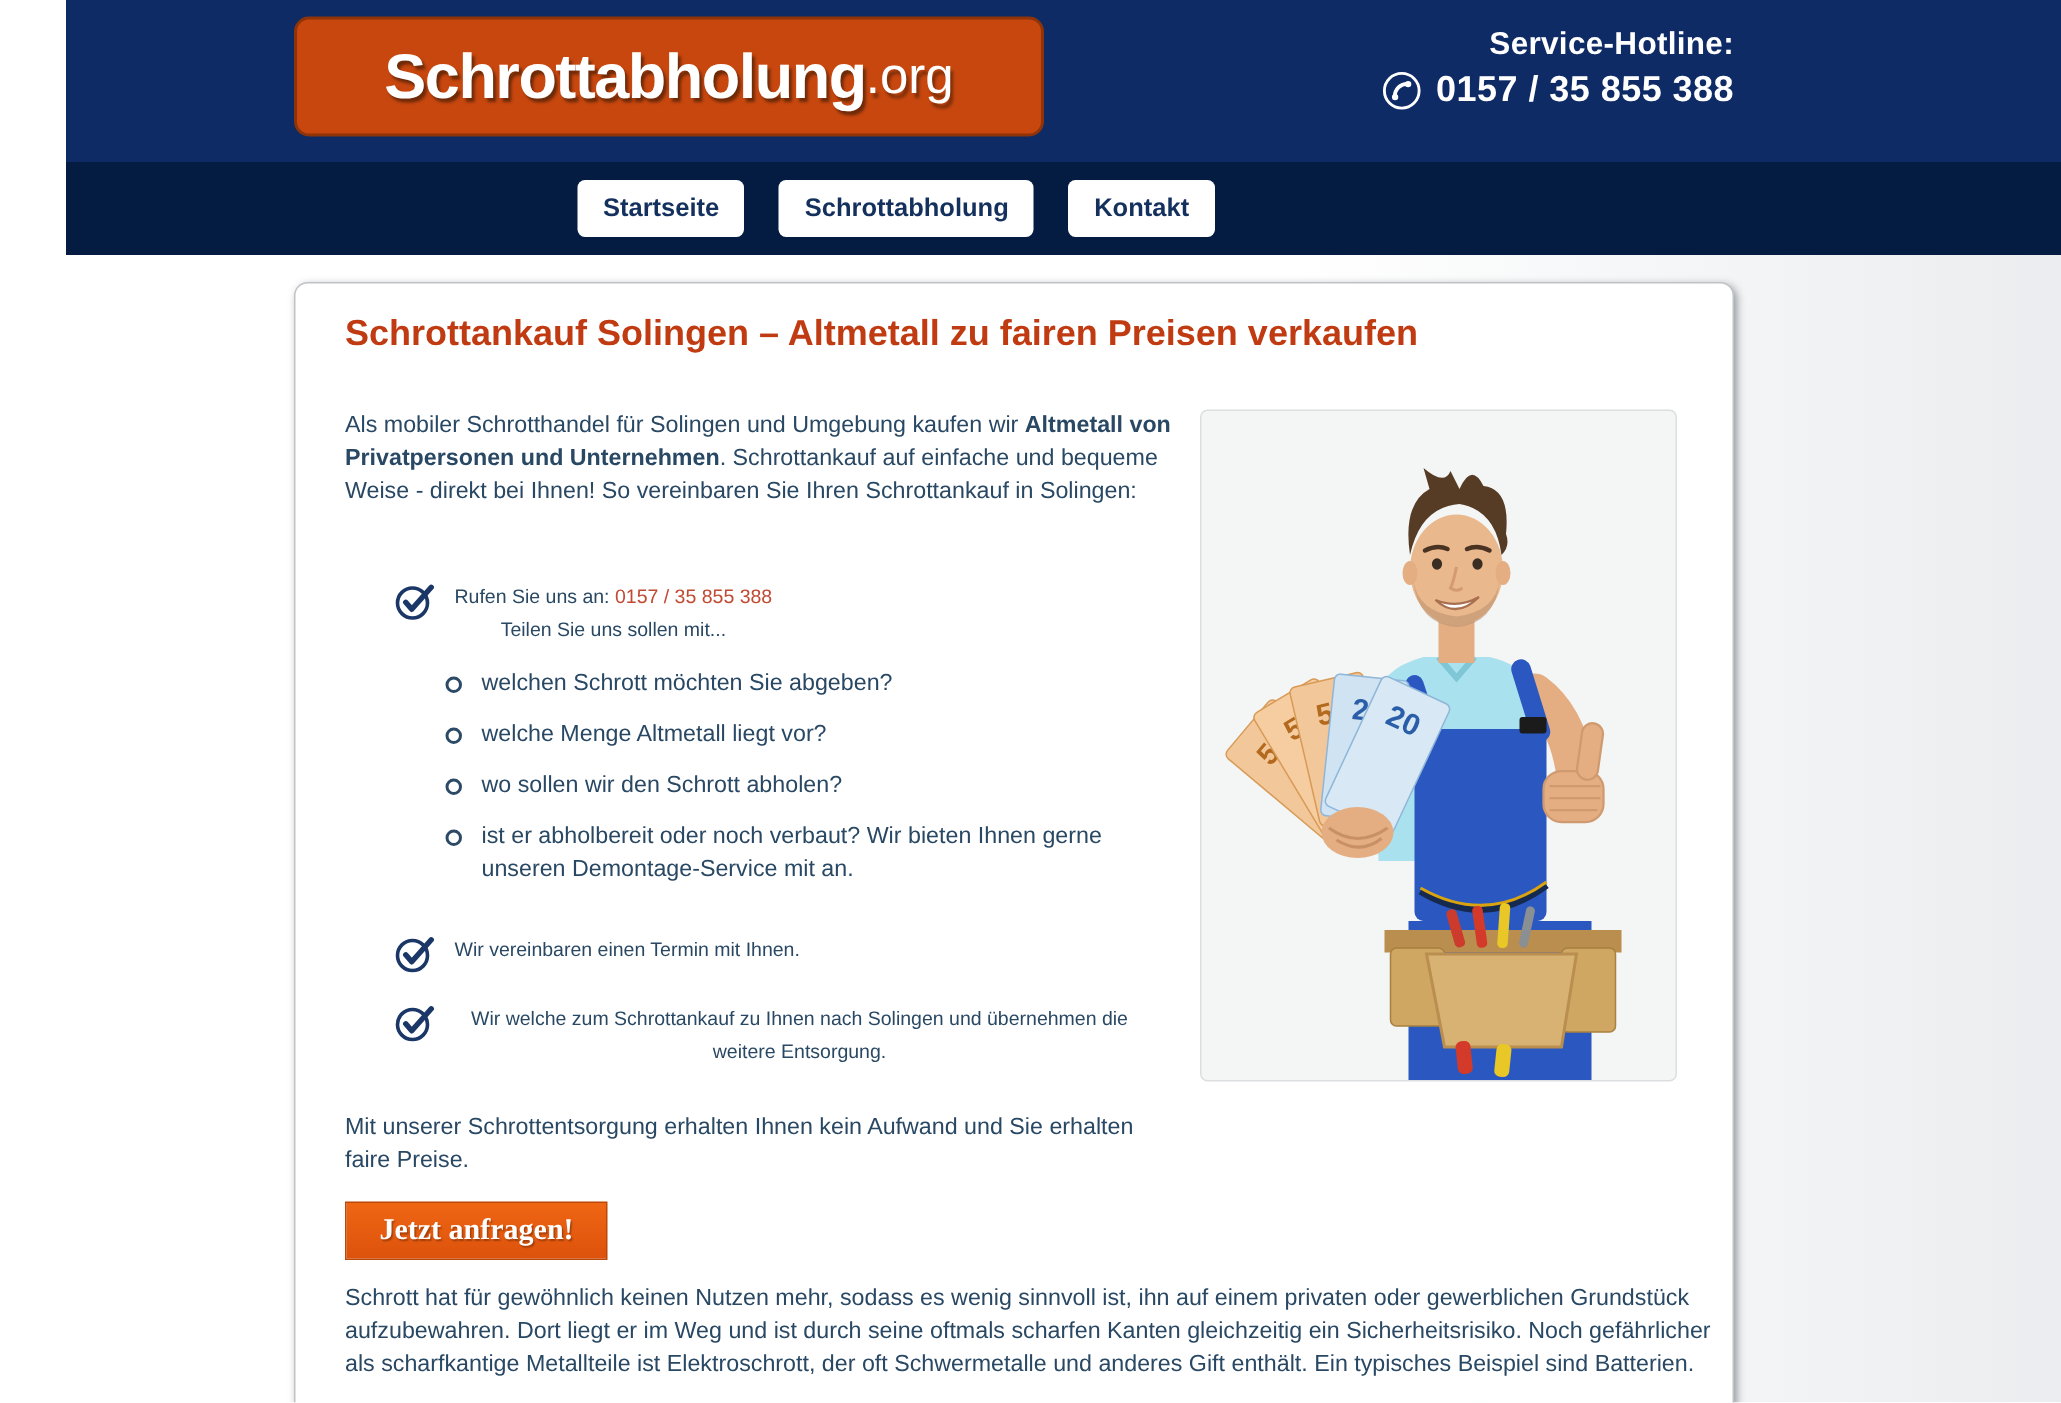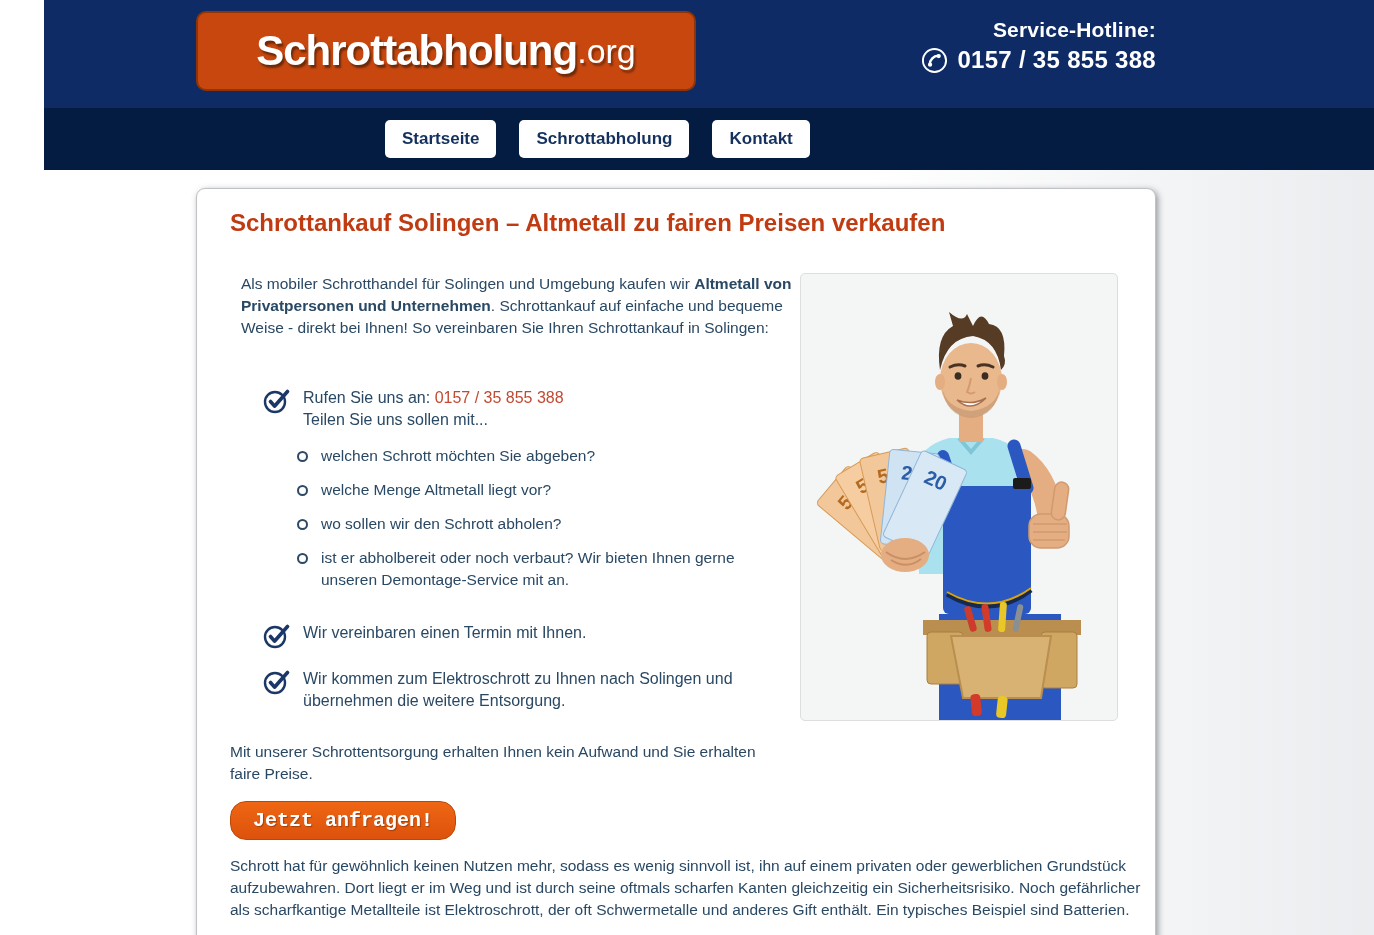--- a/index.html
+++ b/index.html
@@ -27,40 +27,40 @@
 
   
   .main{position:absolute;top:170px;left:0;width:100%;height:765px;
         background:linear-gradient(90deg,#ffffff 0%,#ffffff 60%,#e9ebee 100%);}
   .card{position:absolute;left:152px;top:18px;width:958px;height:930px;background:#fff;
         border:1px solid #bfc3c7;border-radius:9px;box-shadow:2px 2px 6px rgba(70,75,82,.55);}
 
   .title{position:absolute;left:33px;top:18px;width:900px;margin:0;
          font-size:24px;font-weight:700;color:#c03b12;line-height:32px;}
   .body-text{color:#294864;font-size:15.5px;line-height:22px;margin:0;}
-  .intro{position:absolute;left:44px;top:84px;width:552px;}
+  .intro{position:absolute;left:33px;top:84px;width:552px;}
   .closing{position:absolute;left:33px;top:552px;width:552px;}
   .footer-text{position:absolute;left:33px;top:666px;width:926px;}
   b{font-weight:700;}
 
   .chk{position:absolute;display:flex;gap:13px;align-items:flex-start;}
   .chk-1{left:66px;top:198px;width:500px;}
   .chk-2{left:66px;top:433px;width:500px;}
   .chk-3{left:66px;top:479px;width:500px;}
   .chk svg{flex:0 0 auto;margin-top:1px;}
-  .chk-text{color:#294864;font-size:16px;line-height:22px;}
+  .chk-text{color:#294864;font-size:13px;line-height:22px;text-align:center;}
   .phone-link{color:#c14a32;text-decoration:none;cursor:pointer;}
 
   .sub-list{position:absolute;left:100px;top:256px;width:470px;margin:0;padding:0;list-style:none;}
   .sub-list li{display:flex;gap:13px;margin-bottom:12px;color:#294864;font-size:15.5px;line-height:22px;}
   .ring{flex:0 0 auto;width:7px;height:7px;border:2px solid #2c4a66;border-radius:50%;margin-top:6px;}
 
   .cta{position:absolute;left:33px;top:612px;height:39px;padding:0 22px;
-       background:linear-gradient(180deg,#ef6614,#dd520c);border:1px solid #bc4807;border-radius:16px;
-       color:#fff;font-size:20px;font-weight:700;font-family:Liberation Mono, monospace;cursor:pointer;
+       background:linear-gradient(180deg,#ef6614,#dd520c);border:1px solid #bc4807;border-radius:0;
+       color:#fff;font-size:20px;font-weight:700;font-family:Liberation Serif, serif;cursor:pointer;
        display:flex;align-items:center;text-shadow:1px 1px 1px rgba(60,25,0,.4);}
 
   .photo-box{position:absolute;left:603px;top:84px;width:316px;height:446px;background:#f4f5f5;
              border:1px solid #dcdee0;border-radius:5px;overflow:hidden;}
 </style>
 </head>
 <body>
 
 <div class="page">
 
@@ -134,21 +134,21 @@
           <path d="M7.5 13.5 L11.5 18.2 L24.5 3.5" fill="none" stroke="#1a3767" stroke-width="3.6" stroke-linecap="round" stroke-linejoin="round"></path>
         </svg>
         <div class="chk-text">Wir vereinbaren einen Termin mit Ihnen.</div>
       </div>
 
       <div class="chk chk-3">
         <svg width="27" height="26" viewBox="0 0 27 26">
           <circle cx="12" cy="14" r="10" fill="none" stroke="#1a3767" stroke-width="2.4"></circle>
           <path d="M7.5 13.5 L11.5 18.2 L24.5 3.5" fill="none" stroke="#1a3767" stroke-width="3.6" stroke-linecap="round" stroke-linejoin="round"></path>
         </svg>
-        <div class="chk-text">Wir kommen zum Elektroschrott zu Ihnen nach Solingen und übernehmen die weitere Entsorgung.</div>
+        <div class="chk-text">Wir welche zum Schrottankauf zu Ihnen nach Solingen und übernehmen die weitere Entsorgung.</div>
       </div>
 
       <p class="body-text closing">Mit unserer Schrottentsorgung erhalten Ihnen kein Aufwand und Sie erhalten faire Preise.</p>
 
       <button class="cta">Jetzt anfragen!</button>
 
       <p class="body-text footer-text">Schrott hat für gewöhnlich keinen Nutzen mehr, sodass es wenig sinnvoll ist, ihn auf einem privaten oder gewerblichen Grundstück aufzubewahren. Dort liegt er im Weg und ist durch seine oftmals scharfen Kanten gleichzeitig ein Sicherheitsrisiko. Noch gefährlicher als scharfkantige Metallteile ist Elektroschrott, der oft Schwermetalle und anderes Gift enthält. Ein typisches Beispiel sind Batterien.</p>
 
       <div class="photo-box">
         <svg width="316" height="446" viewBox="0 0 316 446">

